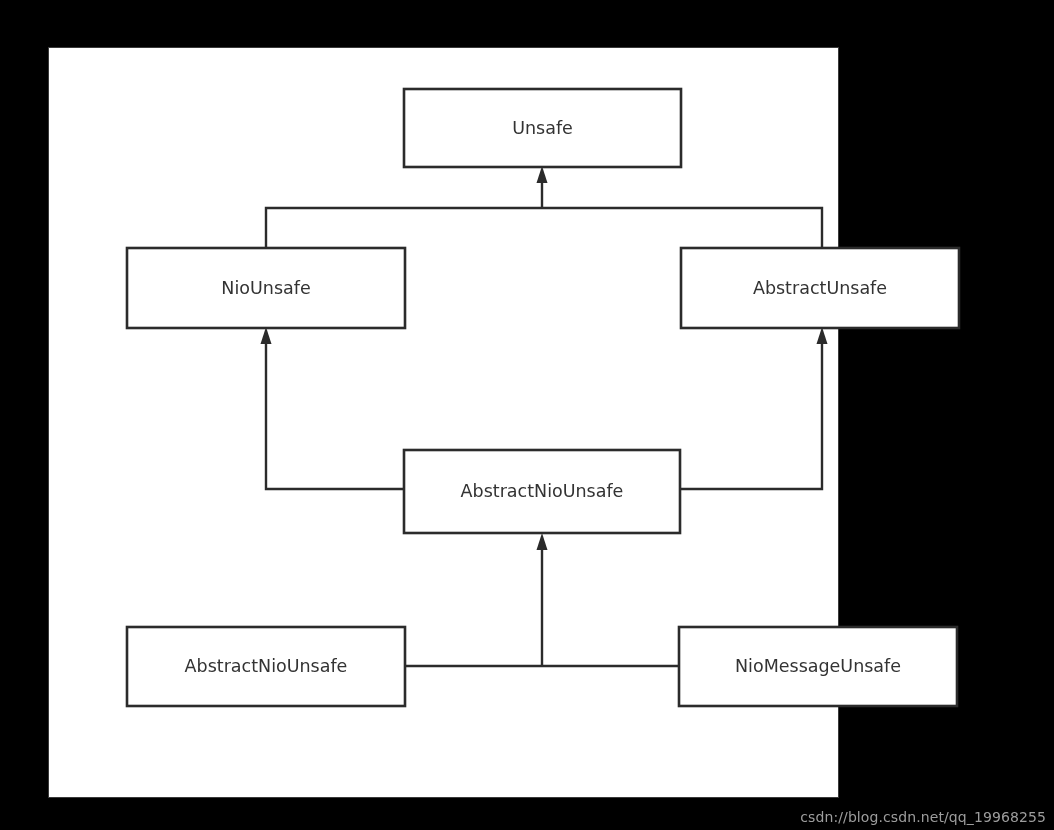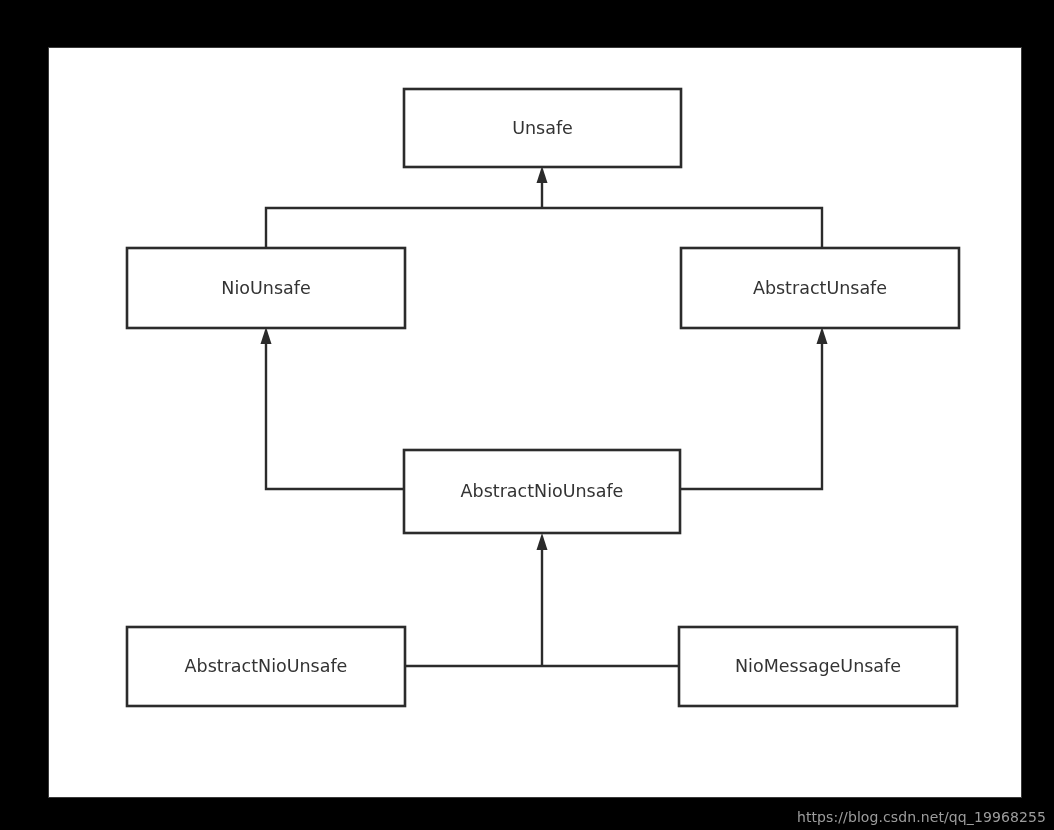--- a/index.html
+++ b/index.html
@@ -22,21 +22,21 @@
     width: 1054px;
     height: 830px;
     background: #000000;
   }
 
   
   .canvas {
     position: absolute;
     left: 48px;
     top: 47px;
-    width: 974px;
+    width: 791px;
     height: 751px;
     background: #ffffff;
     box-sizing: border-box;
     border: 1px solid #3a3a3a;
   }
 
   
   .diagram-svg {
     position: absolute;
     left: 0;
@@ -144,15 +144,15 @@
       </g>
 
       <g>
         <rect class="node-rect" x="630" y="579" width="278" height="79"></rect>
         <text class="node-label" x="769" y="619">NioMessageUnsafe</text>
       </g>
 
     </svg>
   </div>
 
-  <div class="watermark">https://blog.csdn.net/qq_19968255</div>
+  <div class="watermark">csdn://blog.csdn.net/qq_19968255</div>
 
 </div>
 
 </body></html>

